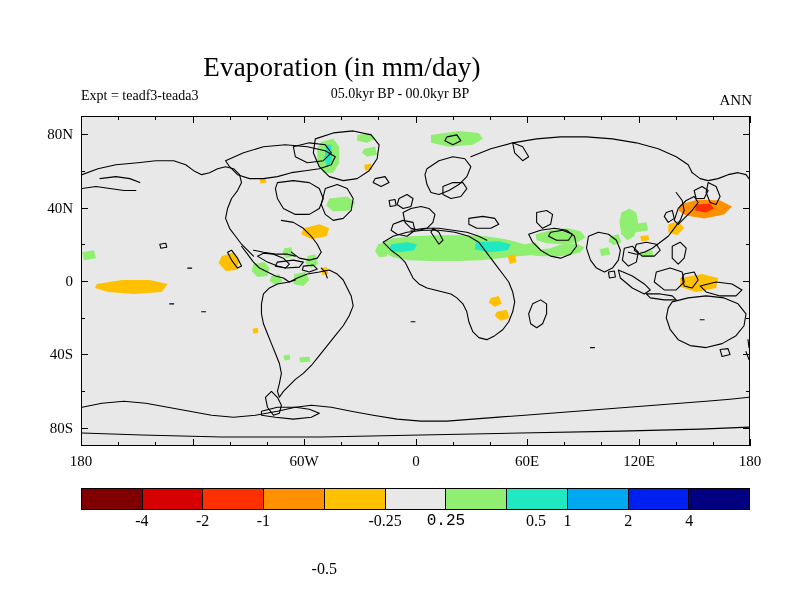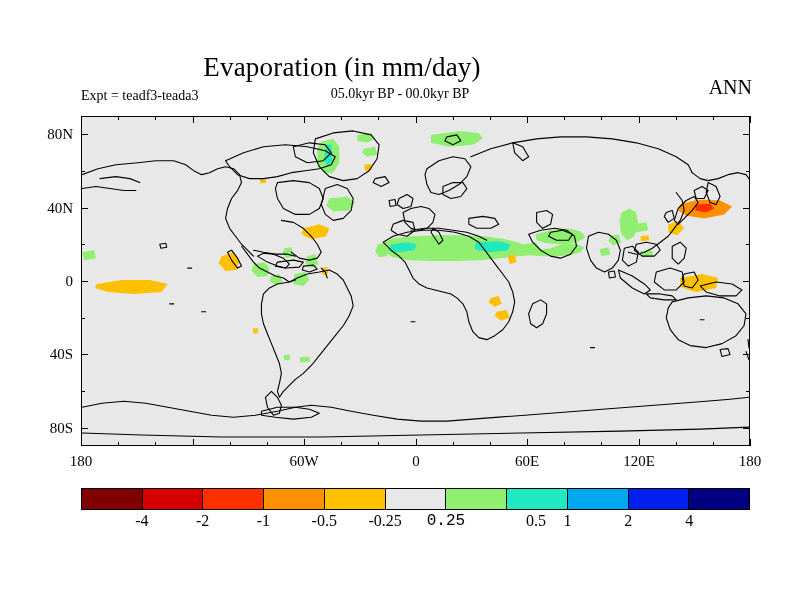--- a/index.html
+++ b/index.html
@@ -33,22 +33,22 @@
     white-space: nowrap;
   }
   #experiment-label {
     position: absolute;
     left: 81px; top: 88px;
     font-size: 14px;
     white-space: nowrap;
   }
   #season-label {
     position: absolute;
-    right: 48px; top: 76px;
-    font-size: 20px;
+    right: 48px; top: 92px;
+    font-size: 15px;
     white-space: nowrap;
     margin-left: 28px;
   }
 
   
   #map-plot {
     position: absolute;
     left: 81px; top: 116px;
     width: 669px; height: 330px;
     background: #e8e8e8;
@@ -365,20 +365,20 @@
     <div class="cbar-cell" style="background: rgb(144, 238, 112);"></div>
     <div class="cbar-cell" style="background: rgb(32, 232, 192);"></div>
     <div class="cbar-cell" style="background: rgb(0, 168, 240);"></div>
     <div class="cbar-cell" style="background: rgb(0, 32, 240);"></div>
     <div class="cbar-cell" style="background: rgb(0, 0, 128);"></div>
   </div>
 <div id="colorbar-labels">
     <div class="cbar-tick-label" style="left: 141.818px;">-4</div>
     <div class="cbar-tick-label" style="left: 202.636px;">-2</div>
     <div class="cbar-tick-label" style="left: 263.455px;">-1</div>
-    <div class="cbar-tick-label" style="left: 324.273px;">-0.5</div>
+    <div class="cbar-tick-label" style="left: 324.273px; margin-top: 48px;">-0.5</div>
     <div class="cbar-tick-label" style="left: 385.091px;">-0.25</div>
     <div class="cbar-tick-label" style="left: 445.909px; font-family: Liberation Mono, monospace;">0.25</div>
     <div class="cbar-tick-label" style="left: 536px;">0.5</div>
     <div class="cbar-tick-label" style="left: 567.545px;">1</div>
     <div class="cbar-tick-label" style="left: 628.364px;">2</div>
     <div class="cbar-tick-label" style="left: 689.182px;">4</div>
   </div>
 
 </body></html>

